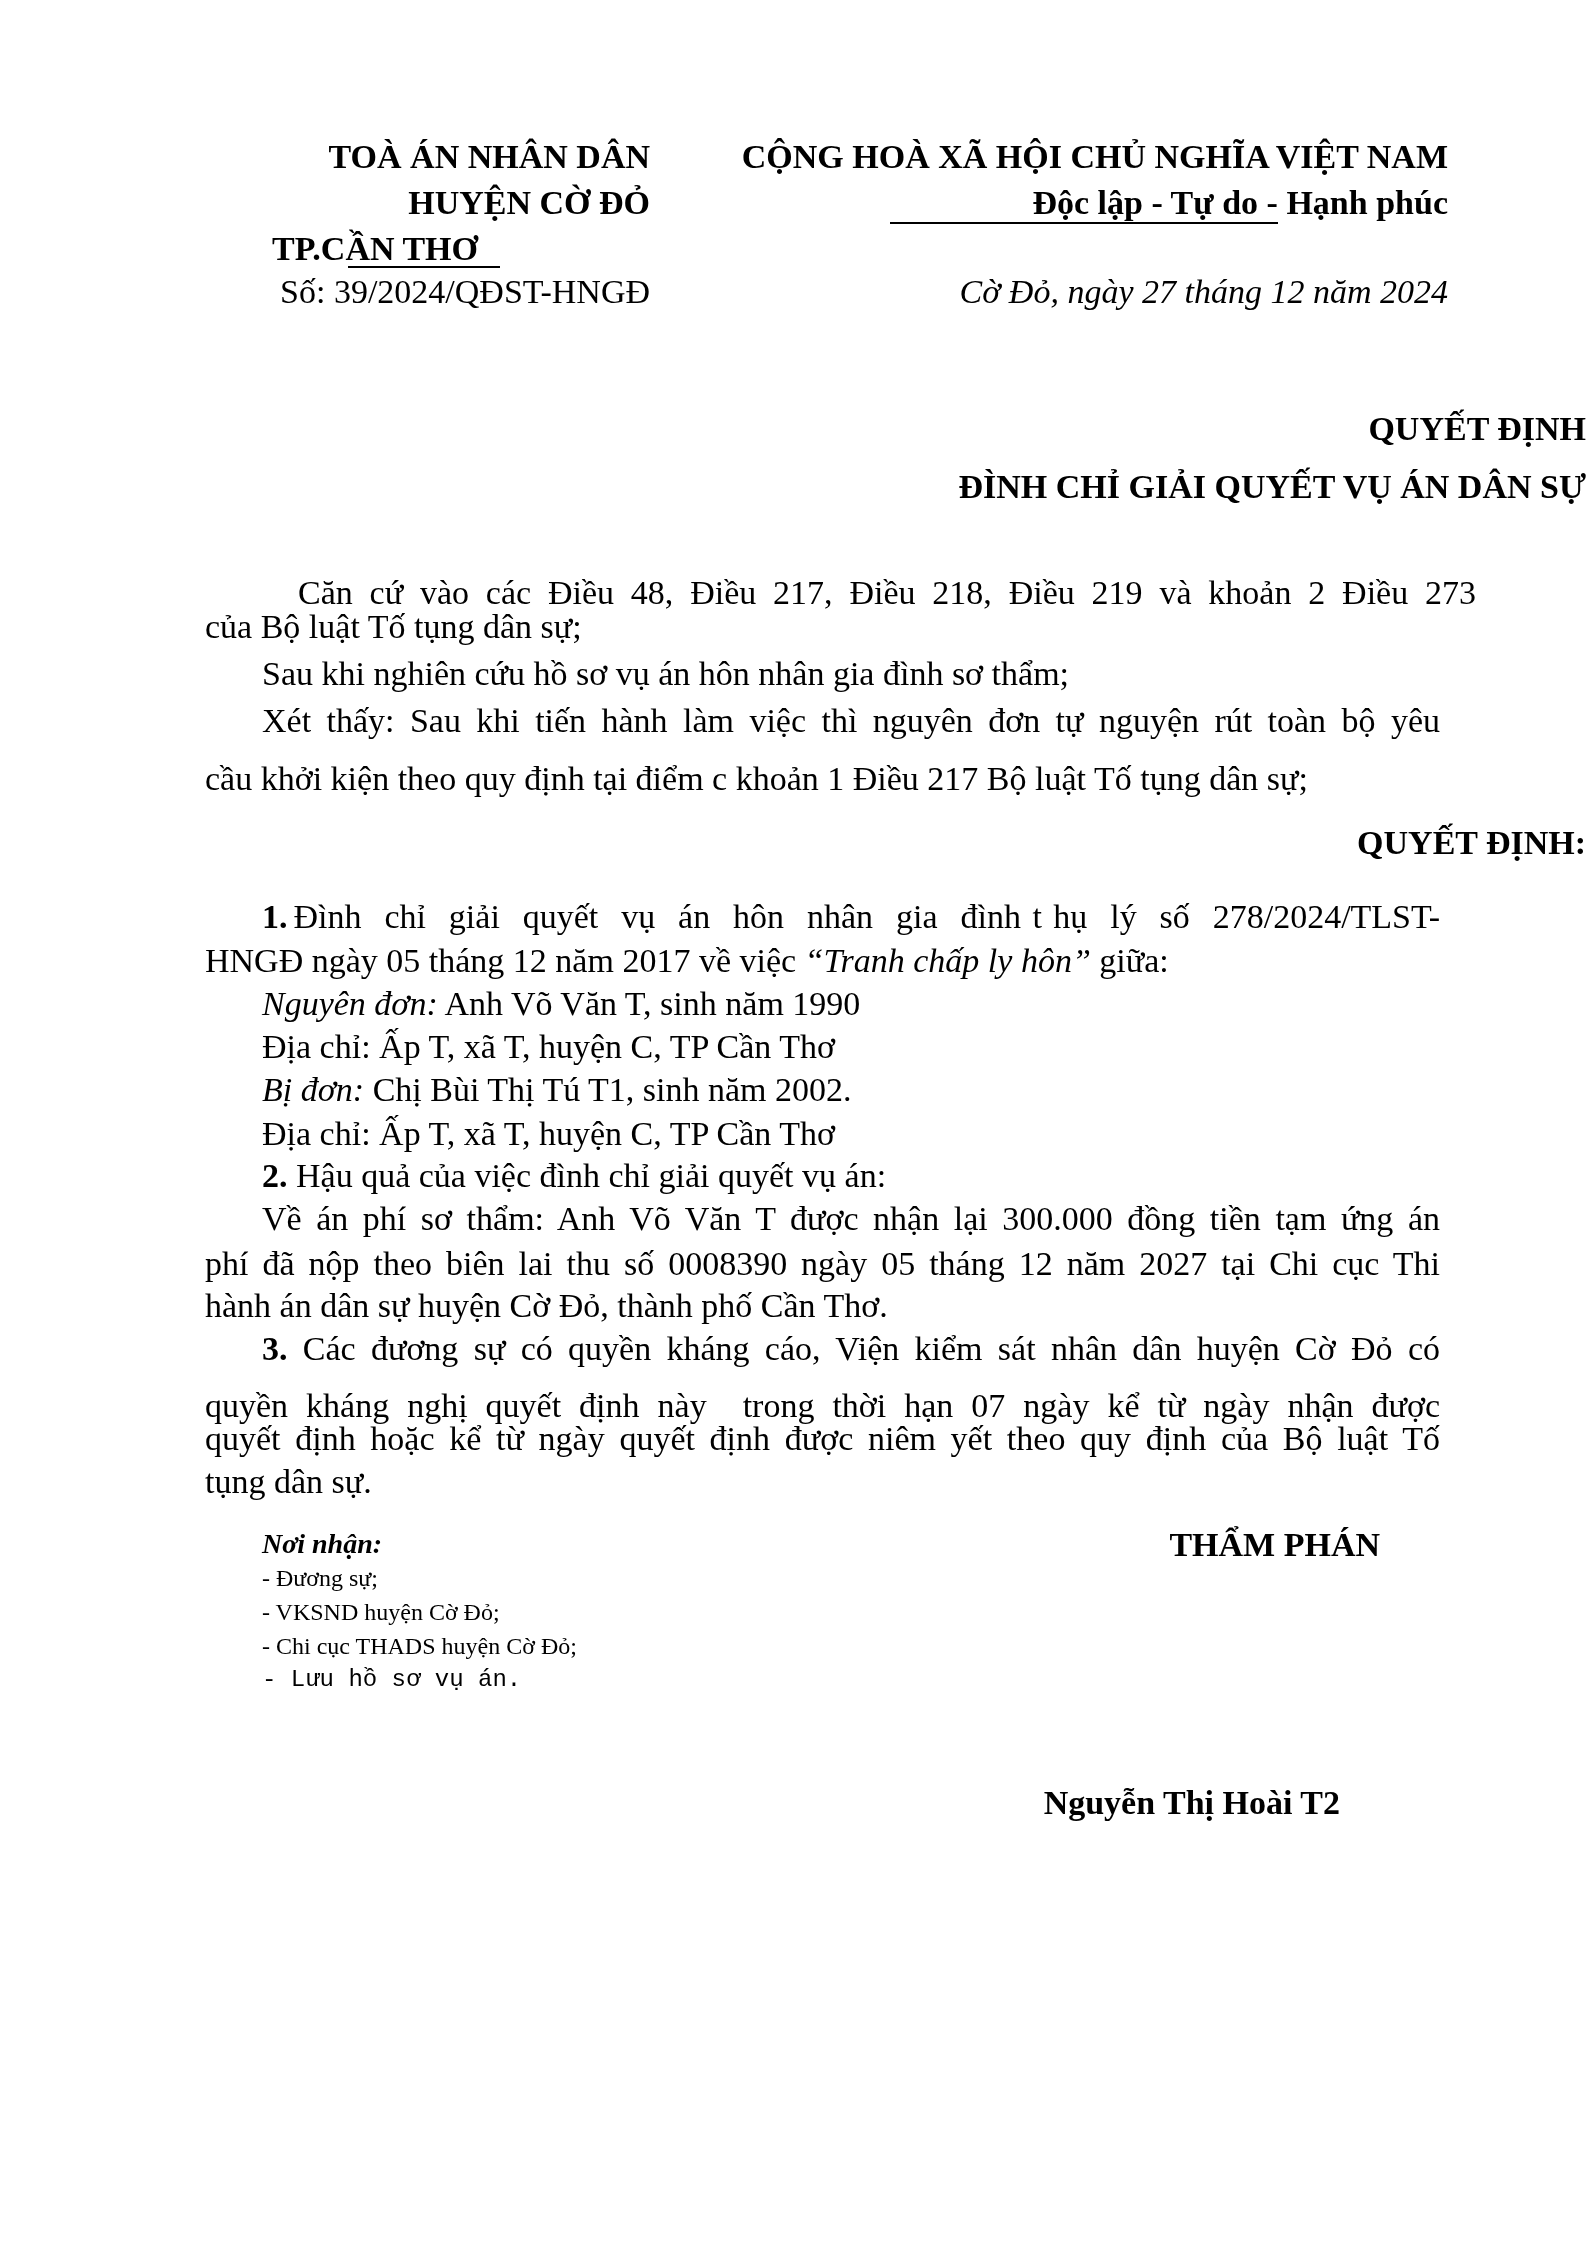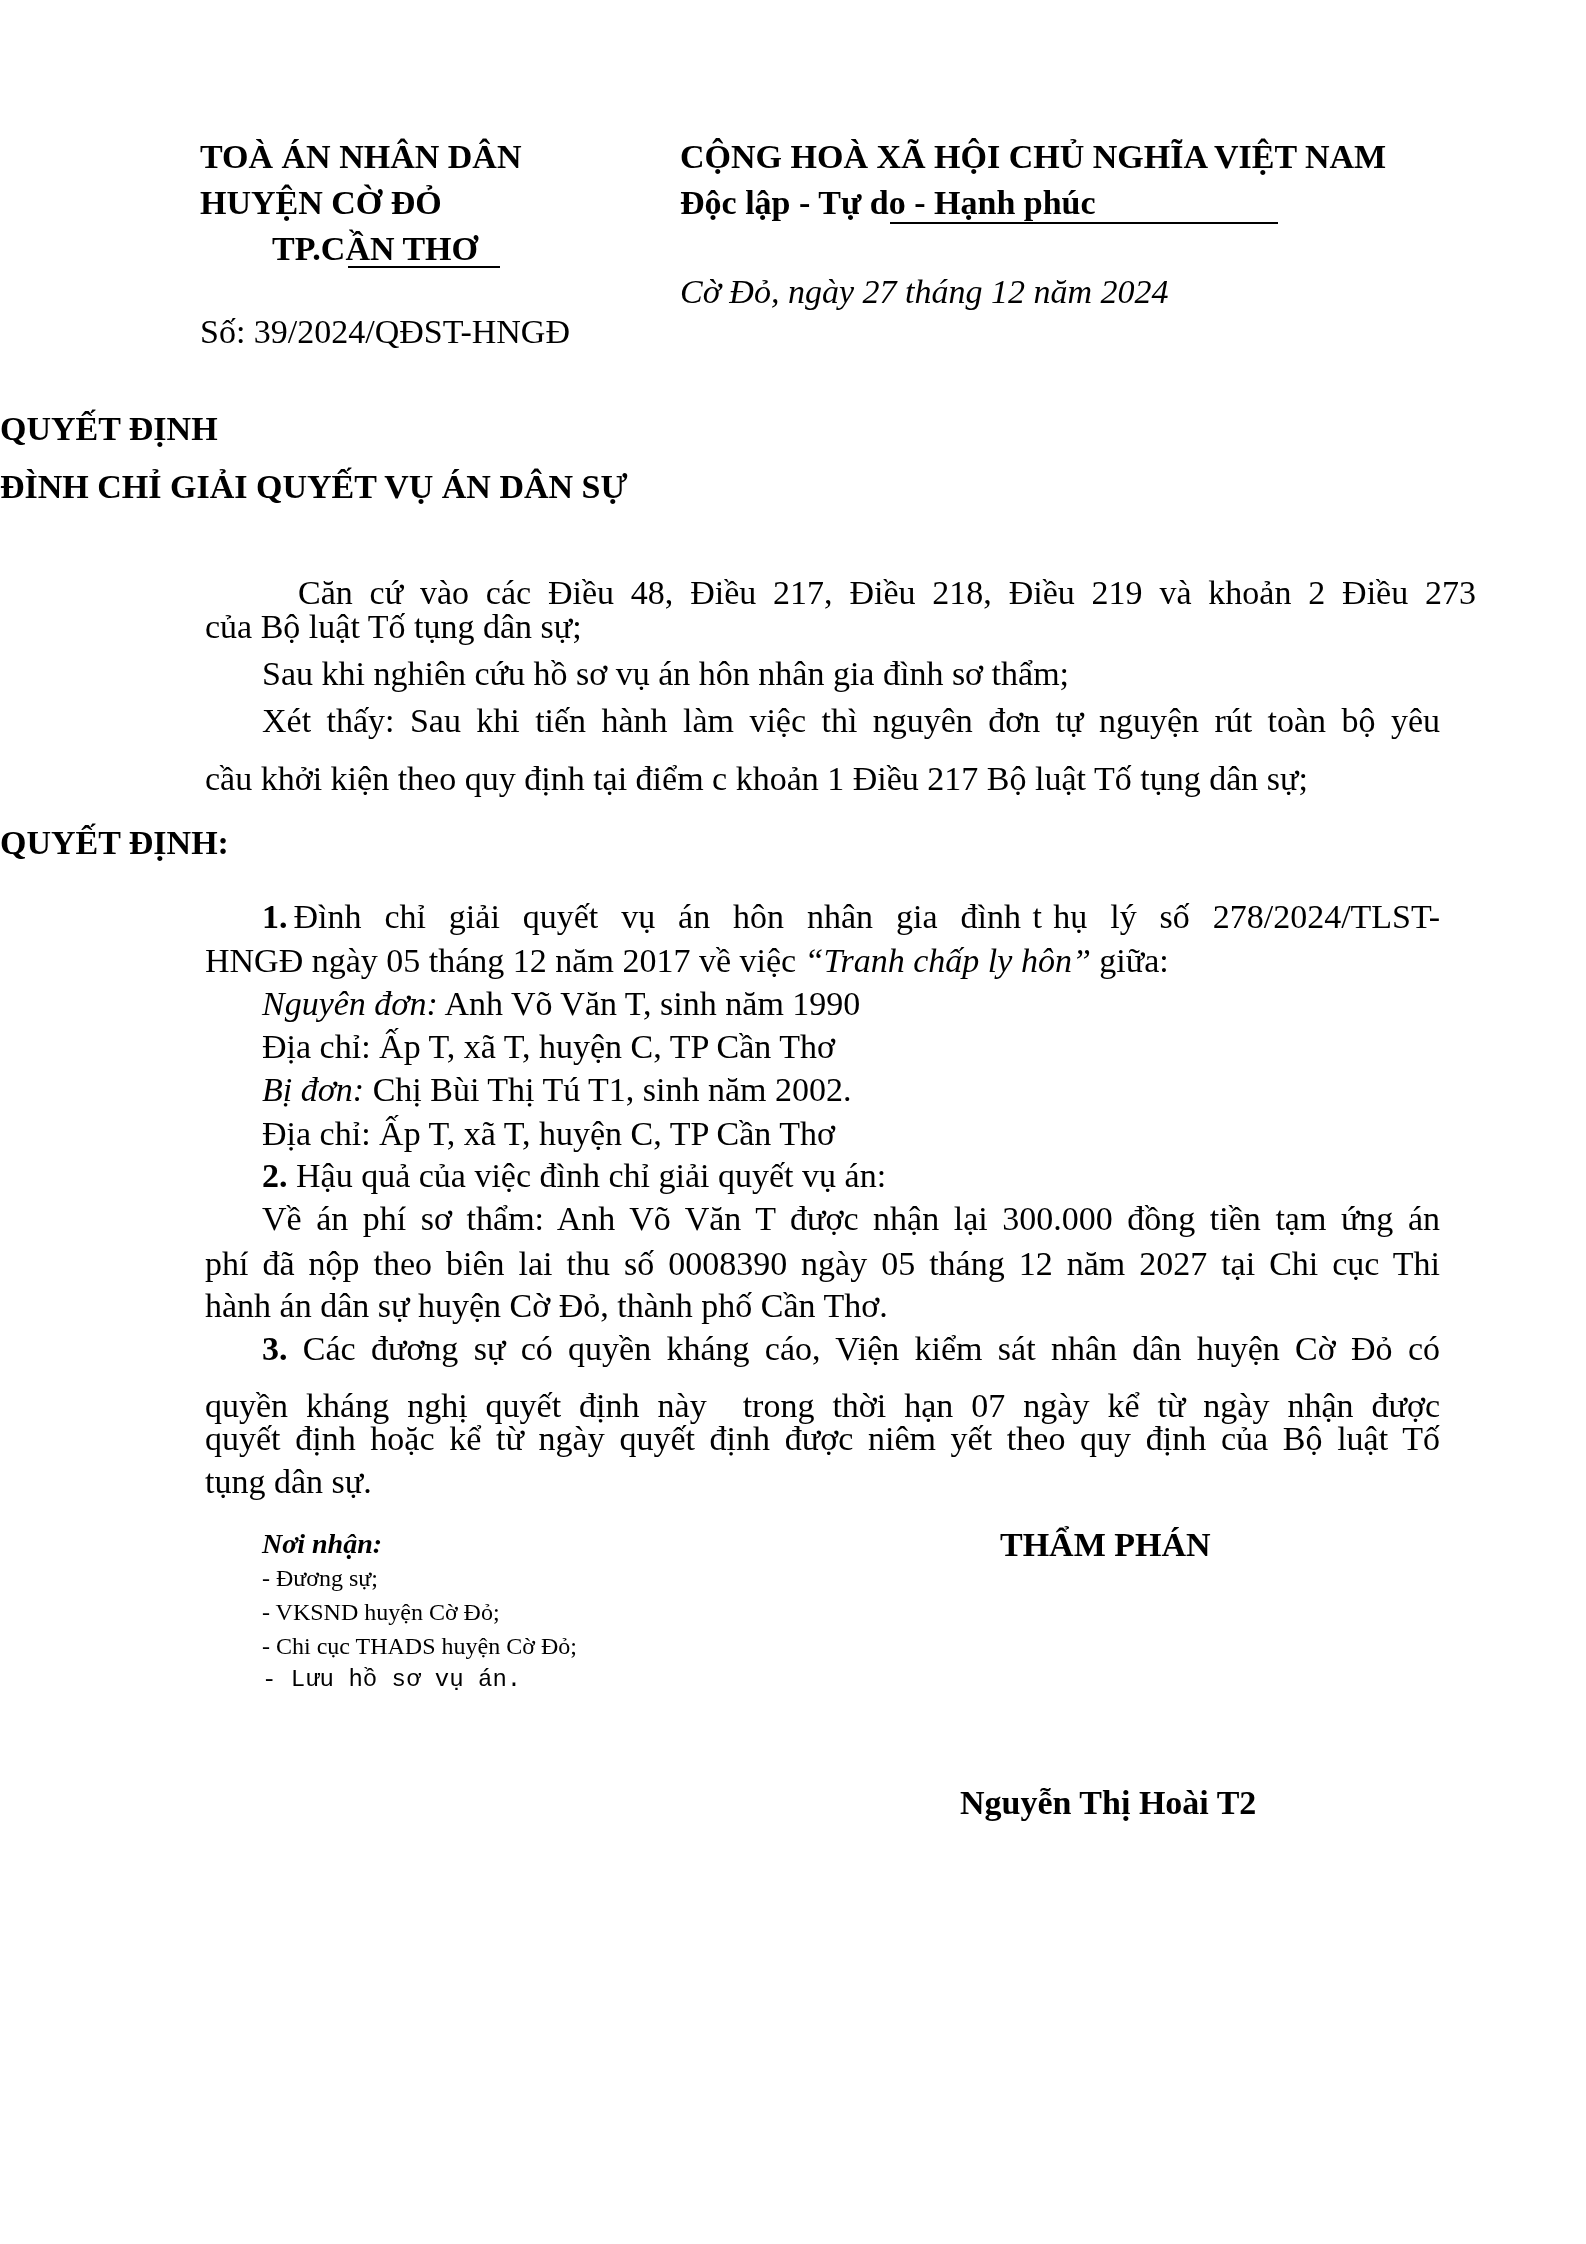--- a/index.html
+++ b/index.html
@@ -4,32 +4,32 @@
 <style>
   html, body { margin: 0; padding: 0; background: #ffffff; }
   body { width: 1586px; height: 2244px; position: relative; overflow: hidden;
          font-family: "Liberation Serif", "DejaVu Serif", serif; color: #000000; }
   .ln { position: absolute; white-space: nowrap; line-height: 1; }
   .b { font-weight: bold; }
   .i { font-style: italic; text-align: right; }
   .hdr { font-size: 34px; font-weight: bold; }
   .body { font-size: 34px; }
   .just { text-align: justify; text-align-last: justify; }
-  .center { text-align: left; }
+  .center { text-align: right; }
   .uline { position: absolute; height: 2px; background: #000000; }
   .small { font-size: 24px; }
 </style>
 </head>
 <body>
 
 <div class="ln hdr center" style="left:200px; top:140px; width:450px;">TOÀ ÁN NHÂN DÂN</div>
 <div class="ln hdr center" style="left:200px; top:186px; width:450px;">HUYỆN CỜ ĐỎ</div>
 <div class="ln hdr" style="left:272px; top:232px;"><span>TP.C</span><span>ẦN THƠ</span></div>
 <div class="uline" style="left:348px; top:266px; width:152px;"></div>
-<div class="ln body center" style="left:200px; top:275px; width:450px;margin-top:40px;">Số: 39/2024/QĐST-HNGĐ</div>
+<div class="ln body center" style="left:200px; top:275px; width:450px;">Số: 39/2024/QĐST-HNGĐ</div>
 
 <div class="ln hdr center" style="left:680px; top:140px; width:768px;">CỘNG HOÀ XÃ HỘI CHỦ NGHĨA VIỆT NAM</div>
 <div class="ln hdr center" style="left:680px; top:186px; width:768px;">Độc lập - Tự do - Hạnh phúc</div>
 <div class="uline" style="left:890px; top:222px; width:388px;"></div>
 <div class="ln body i center" style="left:680px; top:275px; width:768px;">Cờ Đỏ, ngày 27 tháng 12 năm 2024</div>
 
 <div class="ln hdr center" style="left:0; top:412px; width:1586px;">QUYẾT ĐỊNH</div>
 <div class="ln hdr center" style="left:0; top:470px; width:1586px;">ĐÌNH CHỈ GIẢI QUYẾT VỤ ÁN DÂN SỰ</div>
 
 <div class="ln body just" style="left:262px; top:576px; width:1178px;margin-left:36px;">Căn cứ vào các Điều 48, Điều 217, Điều 218, Điều 219 và khoản 2 Điều 273</div>

